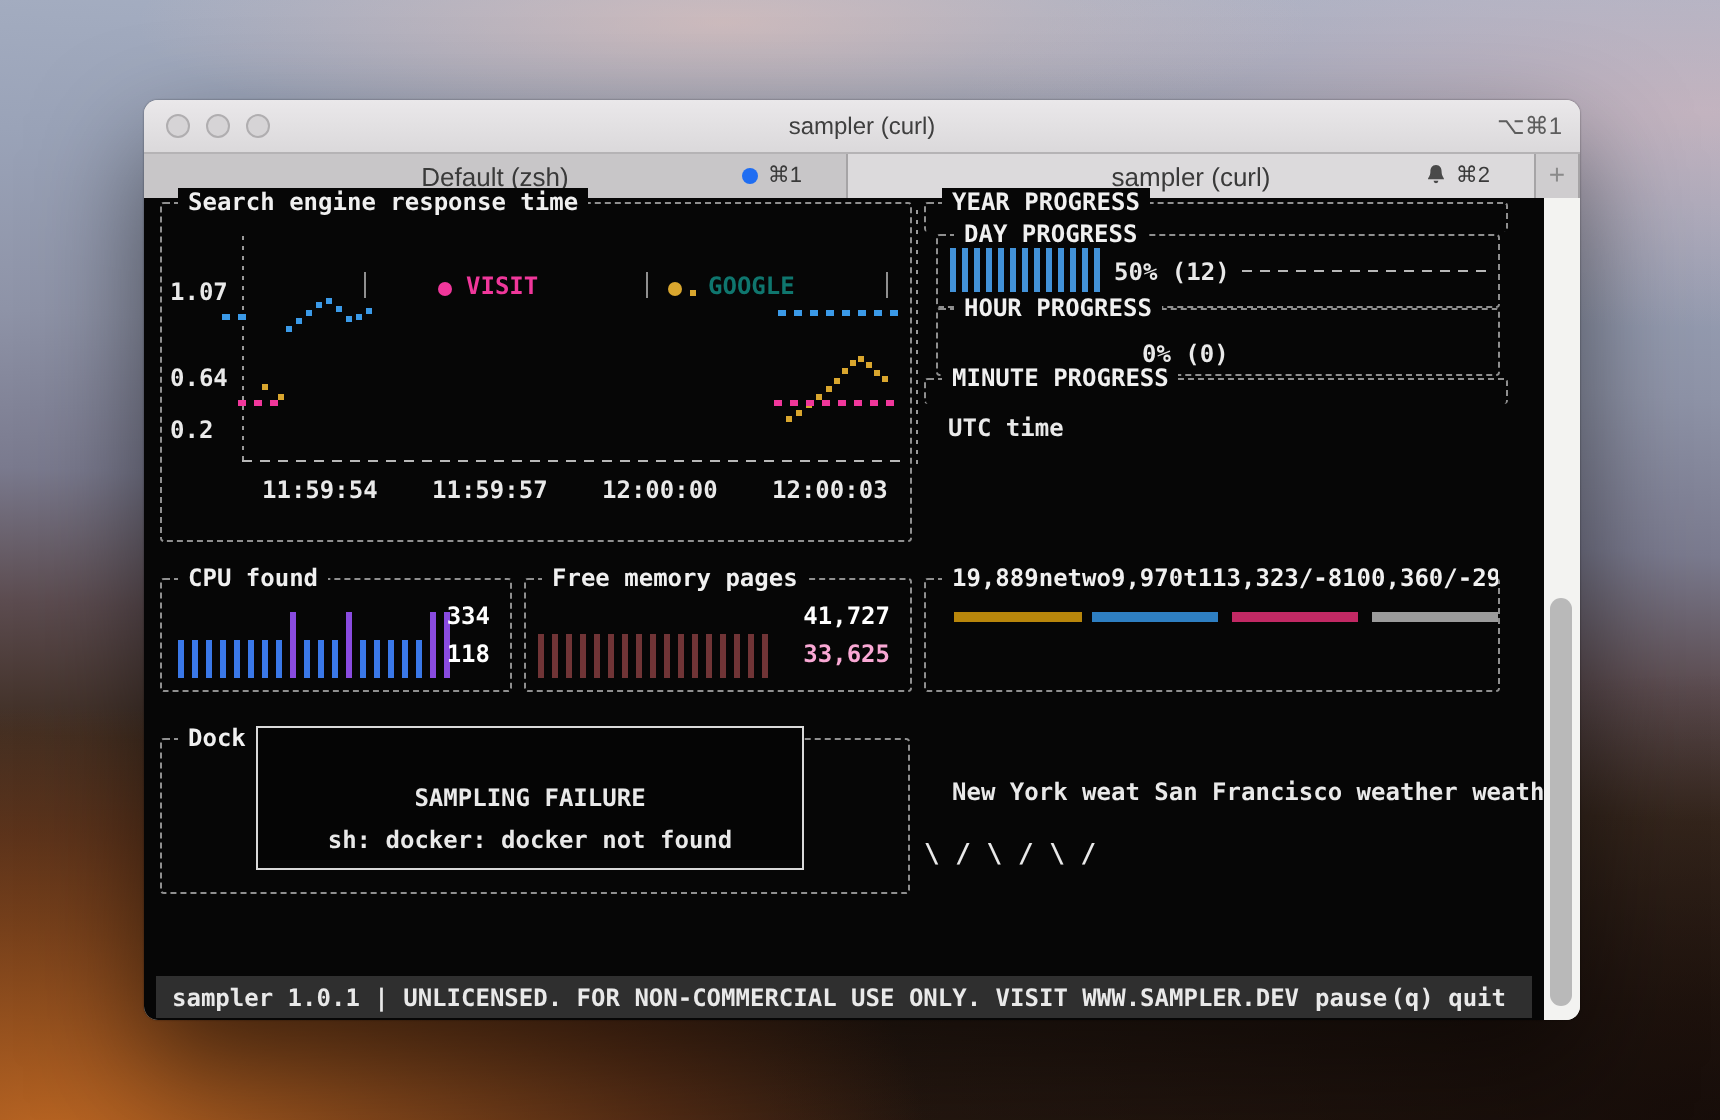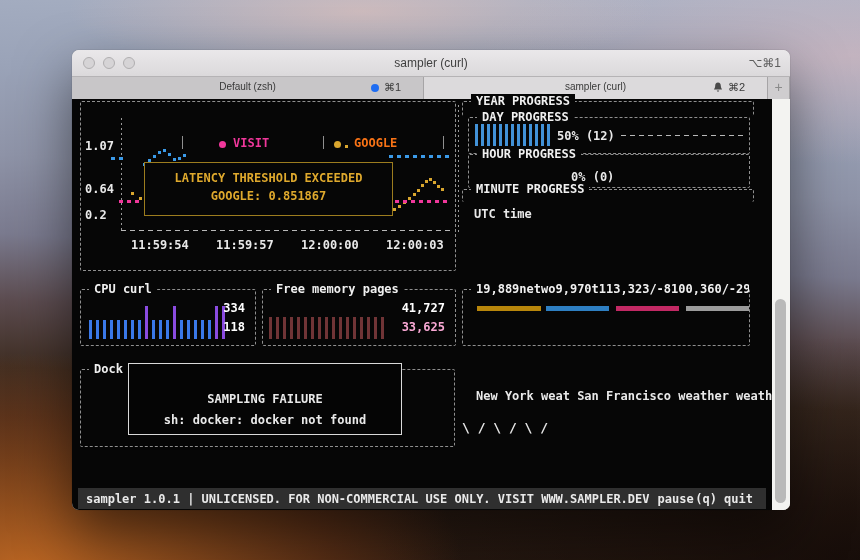--- a/index.html
+++ b/index.html
@@ -17,21 +17,21 @@
   #window{position:absolute;left:72px;top:50px;width:718px;height:460px;border-radius:7px;
     overflow:hidden;background:#f2f2f0;box-shadow:0 24px 55px rgba(0,0,0,.5),0 0 1px rgba(0,0,0,.5);}
   #titlebar{position:absolute;left:0;top:0;width:100%;height:26px;
     background:linear-gradient(#eae8ea,#dbd9db);border-bottom:1px solid #b5b3b5;}
   .tl{position:absolute;top:7px;width:12px;height:12px;border-radius:50%;
     background:#d6d4d6;border:1px solid #b0aeb0;box-sizing:border-box;}
   #win-title{position:absolute;left:0;right:0;top:6px;text-align:center;font-size:12px;color:#3f3f3f;}
   #win-shortcut{position:absolute;right:9px;top:6px;font-size:12px;color:#5d5d5d;}
   #tabbar{position:absolute;left:0;top:27px;width:100%;height:22px;display:flex;background:#bfbdbf;}
   .tab{position:relative;height:100%;border-right:1px solid #a6a4a6;box-sizing:border-box;}
-  .tab-label{position:absolute;left:0;right:0;top:4px;text-align:center;font-size:10px;color:#3a3a3a;}
+  .tab-label{position:absolute;left:0;right:0;top:4px;text-align:center;font-size:13px;color:#3a3a3a;}
   .tab-accessory{position:absolute;right:22px;top:4px;display:flex;align-items:center;gap:5px;font-size:11px;color:#3a3a3a;}
   #tab-1{width:352px;background:#c8c6c8;}
   #tab-2{width:344px;background:#dcdadc;}
   #tab-plus{flex:1;background:#cfcdcf;text-align:center;font-size:14px;color:#8a8a8a;line-height:20px;}
   .blue-dot{width:8px;height:8px;border-radius:50%;}
   
   #terminal{position:absolute;left:0;top:49px;width:700px;height:411px;background:#060606;
     font-family:"DejaVu Sans Mono",monospace;font-weight:bold;font-size:12px;color:#e9e9e9;}
   #scrollbar{position:absolute;left:700px;top:49px;width:18px;height:411px;background:#f3f3f1;}
   #scroll-thumb{position:absolute;left:3px;top:200px;width:11px;height:204px;background:#b9b9b9;border-radius:6px;}
@@ -85,40 +85,37 @@
           </svg>
           <span>⌘2</span>
         </span>
       </div>
       <div class="tab" id="tab-plus">+</div>
     </div>
 
     <div id="terminal">
 
       <div class="box" style="left:8px;top:2px;width:376px;height:170px">
+        <span class="box-title">Search engine response time</span>
         <span class="abs" style="left:4px;top:37px">1.07</span>
         <span class="abs" style="left:4px;top:80px">0.64</span>
         <span class="abs" style="left:4px;top:106px">0.2</span>
         <span class="vline" style="left:40px;top:16px;height:112px"></span>
         <span class="hline" style="left:40px;top:128px;width:330px"></span>
         <span class="abs" style="left:50px;top:136px">11:59:54</span>
         <span class="abs" style="left:135px;top:136px">11:59:57</span>
         <span class="abs" style="left:220px;top:136px">12:00:00</span>
         <span class="abs" style="left:305px;top:136px">12:00:03</span>
         <span class="tick" style="left:101px;top:34px"></span>
         <span class="tick" style="left:242px;top:34px"></span>
         <span class="tick" style="left:362px;top:34px"></span>
         <span class="legend-dot" style="left: 138px; top: 39px; background: rgb(240, 55, 155);"></span>
         <span class="abs" style="left:152px;top:34px;color:#f0379b">VISIT</span>
         <span class="legend-dot" style="left: 253px; top: 39px; background: rgb(217, 166, 46);"></span>
-        <span class="abs" style="left:273px;top:34px;color:#f97316">GOOGLE</span>
-        <div id="alert-box">
-          <div style="margin-top:8px">LATENCY THRESHOLD EXCEEDED</div>
-          <div style="margin-top:4px">GOOGLE: 0.851867</div>
-        </div>
+        <span class="abs" style="left:273px;top:34px;color:#0f766e">GOOGLE</span>
       <span style="position: absolute; left: 62px; top: 61px; width: 3px; height: 3px; background: rgb(59, 154, 232);"></span>
           <span style="position: absolute; left: 67px; top: 57px; width: 3px; height: 3px; background: rgb(59, 154, 232);"></span>
           <span style="position: absolute; left: 72px; top: 53px; width: 3px; height: 3px; background: rgb(59, 154, 232);"></span>
           <span style="position: absolute; left: 77px; top: 49px; width: 3px; height: 3px; background: rgb(59, 154, 232);"></span>
           <span style="position: absolute; left: 82px; top: 47px; width: 3px; height: 3px; background: rgb(59, 154, 232);"></span>
           <span style="position: absolute; left: 87px; top: 51px; width: 3px; height: 3px; background: rgb(59, 154, 232);"></span>
           <span style="position: absolute; left: 92px; top: 56px; width: 3px; height: 3px; background: rgb(59, 154, 232);"></span>
           <span style="position: absolute; left: 97px; top: 55px; width: 3px; height: 3px; background: rgb(59, 154, 232);"></span>
           <span style="position: absolute; left: 102px; top: 52px; width: 3px; height: 3px; background: rgb(59, 154, 232);"></span>
           <span style="position: absolute; left: 50px; top: 90px; width: 3px; height: 3px; background: rgb(217, 166, 46);"></span>
@@ -171,21 +168,21 @@
         <span class="box-title">HOUR PROGRESS</span>
         <span class="abs" style="left:102px;top:15px">0% (0)</span>
       </div>
       <div class="box" style="left:390px;top:90px;width:292px;height:13px;border-bottom:none">
         <span class="box-title">MINUTE PROGRESS</span>
       </div>
 
       <span class="abs" style="left:402px;top:108px">UTC time</span>
 
       <div class="box" style="left:8px;top:190px;width:176px;height:57px">
-        <span class="box-title">CPU curl</span>
+        <span class="box-title">CPU found</span>
         <span class="barrow" style="left:8px;bottom:6px">
             <span style="width: 3px; height: 19px; background: rgb(58, 120, 232);"></span>
             <span style="width: 3px; height: 19px; background: rgb(58, 120, 232);"></span>
             <span style="width: 3px; height: 19px; background: rgb(58, 120, 232);"></span>
             <span style="width: 3px; height: 19px; background: rgb(58, 120, 232);"></span>
             <span style="width: 3px; height: 19px; background: rgb(58, 120, 232);"></span>
             <span style="width: 3px; height: 19px; background: rgb(58, 120, 232);"></span>
             <span style="width: 3px; height: 19px; background: rgb(58, 120, 232);"></span>
             <span style="width: 3px; height: 19px; background: rgb(58, 120, 232);"></span>
             <span style="width: 3px; height: 33px; background: rgb(138, 75, 224);"></span>

